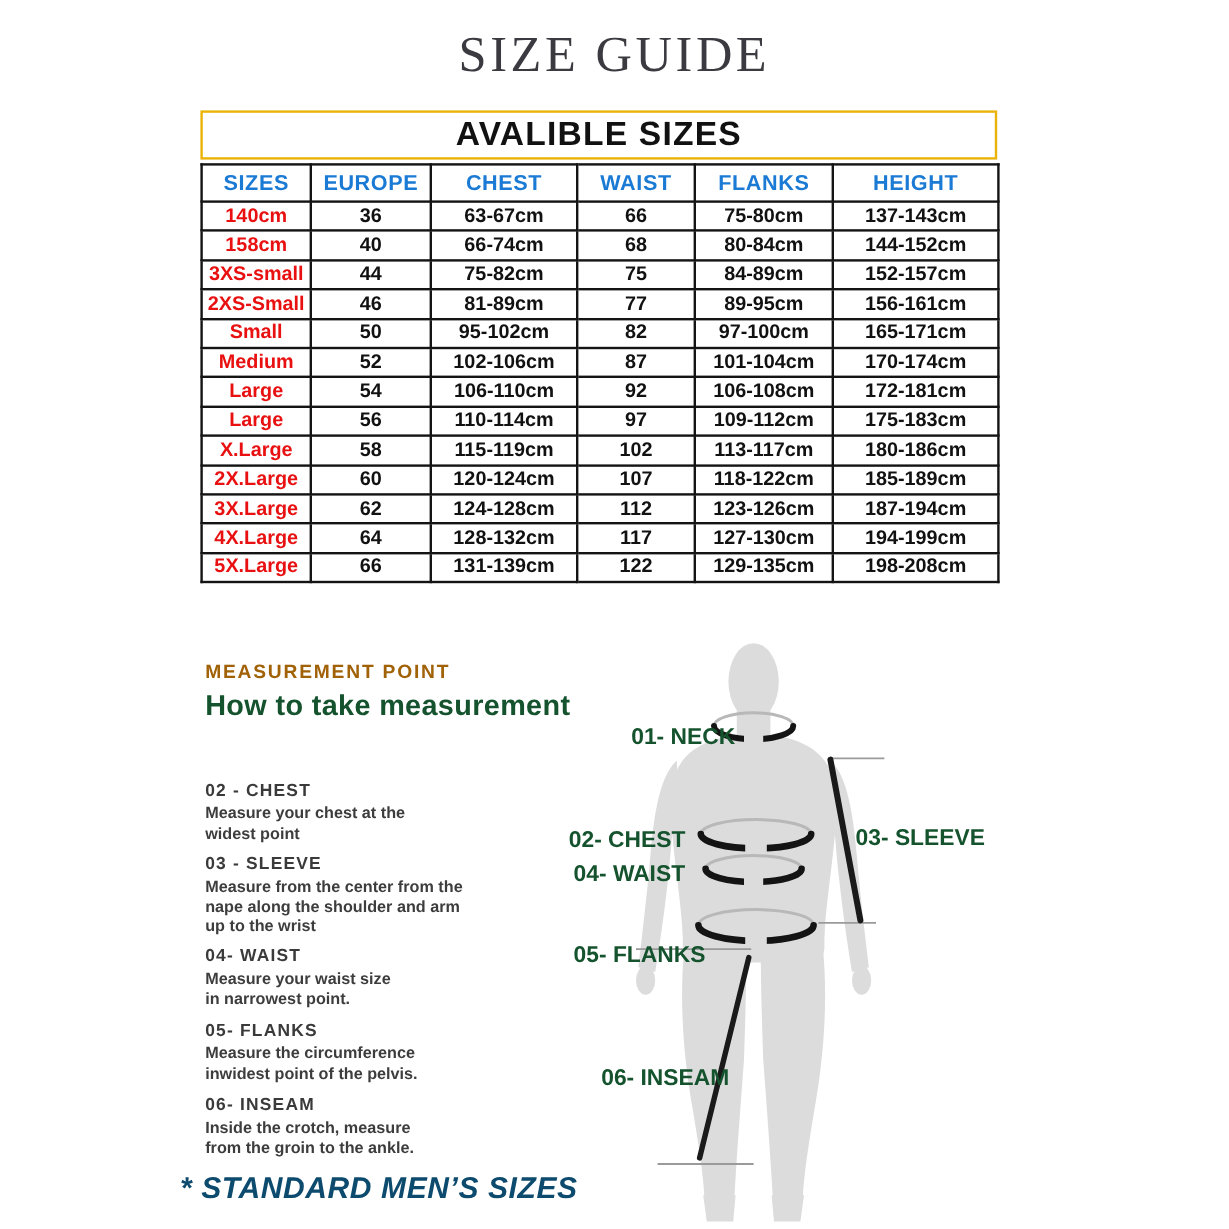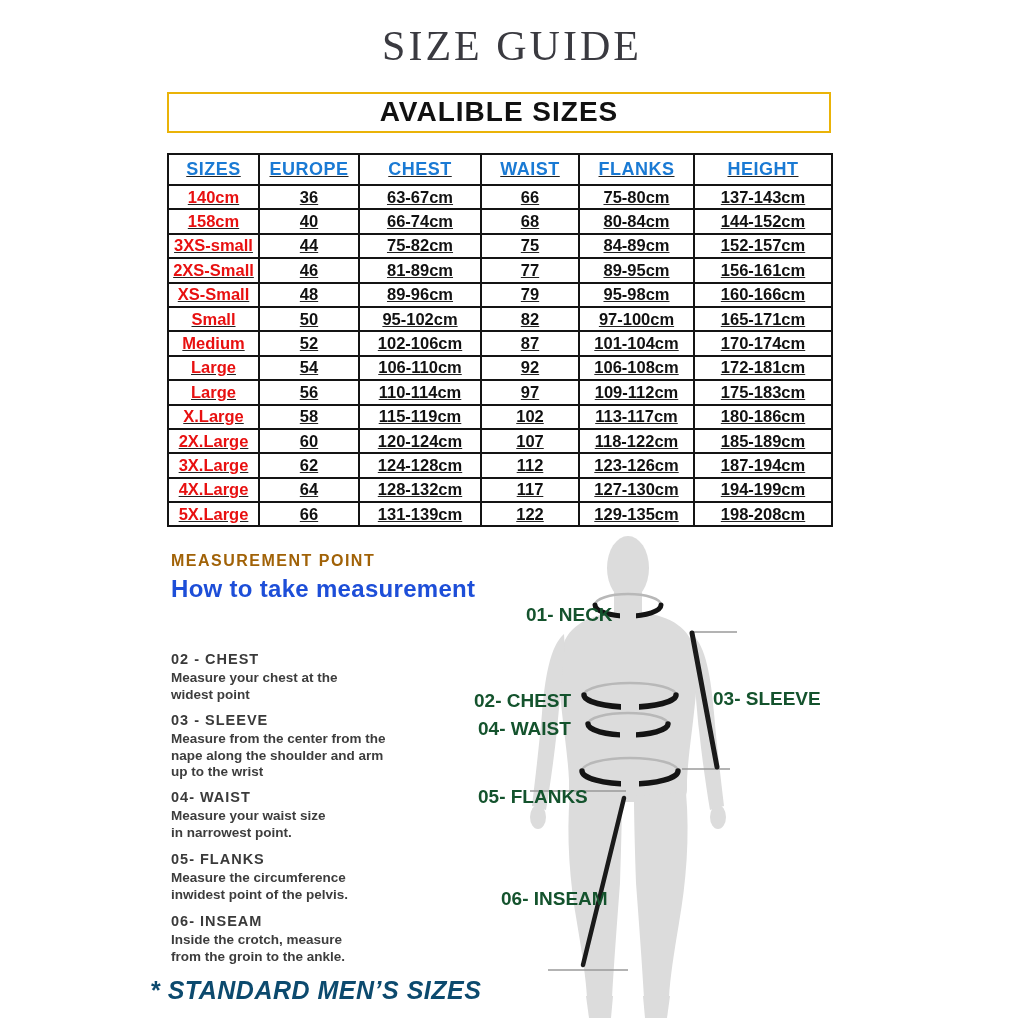--- a/index.html
+++ b/index.html
@@ -24,25 +24,24 @@
   .table-wrap{position:absolute;left:167px;top:92px;width:664px;}
   .table-title{
     border:2px solid #eab308;
     text-align:center;
     font-size:28px;font-weight:bold;
     letter-spacing:1px;color:#111;
     padding:2px 0 3px 0;
     box-sizing:border-box;
   }
   table.sizes{
-    margin-top:20px;
+    margin-top:3px;
     border-collapse:collapse;
     table-layout:fixed;
     width:664px;
-    text-decoration:underline;
   }
   table.sizes th, table.sizes td{
     border:2px solid #141414;
     text-align:center;
     vertical-align:middle;
     padding:0;
   }
   table.sizes th{
     height:29px;
     font-size:18px;font-weight:bold;
@@ -57,21 +56,21 @@
   table.sizes td.size-name{color:#e81010;}
   
   .measure-head{position:absolute;left:171px;top:512px;}
   .measure-eyebrow{
     font-size:16px;font-weight:bold;
     letter-spacing:1.5px;color:#a16207;margin-top:40px;
   }
   .measure-title{
     margin-top:5px;
     font-size:24px;font-weight:bold;
-    color:#1d4ed8;letter-spacing:0.3px;
+    color:#14532d;letter-spacing:0.3px;
   }
   
   .step{position:absolute;left:171px;width:300px;}
   .step-label{
     font-size:14.5px;font-weight:bold;
     letter-spacing:1px;color:#3a3a3a;
   }
   .step-desc{
     margin-top:3px;
     font-size:13.5px;font-weight:bold;
@@ -152,28 +151,20 @@
             <td>84-89cm</td>
             <td>152-157cm</td>
           </tr>
         <tr>
             <td class="size-name">2XS-Small</td>
             <td>46</td>
             <td>81-89cm</td>
             <td>77</td>
             <td>89-95cm</td>
             <td>156-161cm</td>
-          </tr>
-        <tr>
-            <td class="size-name">XS-Small</td>
-            <td>48</td>
-            <td>89-96cm</td>
-            <td>79</td>
-            <td>95-98cm</td>
-            <td>160-166cm</td>
           </tr>
         <tr>
             <td class="size-name">Small</td>
             <td>50</td>
             <td>95-102cm</td>
             <td>82</td>
             <td>97-100cm</td>
             <td>165-171cm</td>
           </tr>
         <tr>

